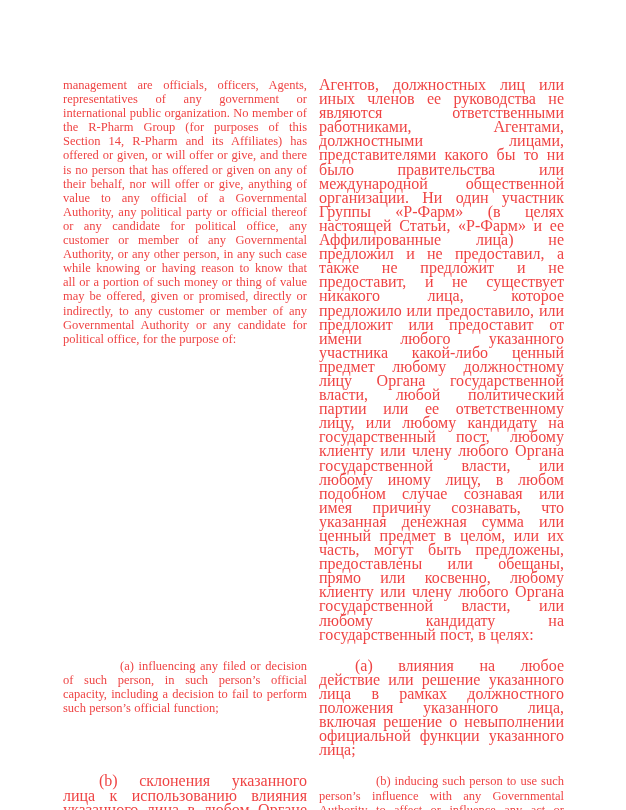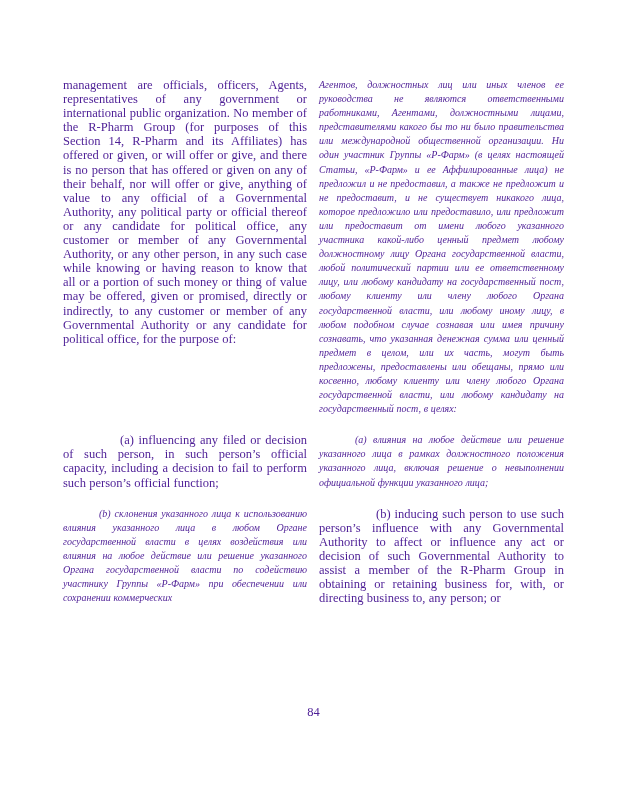--- a/index.html
+++ b/index.html
@@ -6,21 +6,21 @@
     margin: 0;
     padding: 0;
     background: #ffffff;
   }
   .page {
     position: relative;
     width: 626px;
     height: 810px;
     background: #ffffff;
     font-family: "Liberation Serif", "DejaVu Serif", serif;
-    color: #4c1d95;
+    color: #ef4444;
     overflow: hidden;
   }
   .content-grid {
     position: absolute;
     top: 78px;
     left: 63px;
     width: 501px;
     display: grid;
     grid-template-columns: 244px 245px;
     column-gap: 12px;
@@ -30,23 +30,22 @@
   .para {
     margin: 0;
     text-align: justify;
     word-spacing: 0.02em;
   }
   .para.en {
     font-size: 12.5px;
     line-height: 14.1px;
   }
   .para.ru {
-    font-size: 10px;
+    font-size: 16px;
     line-height: 14.1px;
-    font-style: italic;
   }
   .para.item.en { text-indent: 57px; }
   .para.item.ru { text-indent: 36px; }
 
   .page-number {
     position: absolute;
     top: 705px;
     left: 63px;
     width: 501px;
     text-align: center;
@@ -72,16 +71,15 @@
     <p class="para en" lang="en">management are officials, officers, Agents, representatives of any government or international public organization.  No member of the R-Pharm Group (for purposes of this Section 14, R-Pharm and its Affiliates) has offered or given, or will offer or give, and there is no person that has offered or given on any of their behalf, nor will offer or give, anything of value to any official of a Governmental Authority, any political party or official thereof or any candidate for political office, any customer or member of any Governmental Authority, or any other person, in any such case while knowing or having reason to know that all or a portion of such money or thing of value may be offered, given or promised, directly or indirectly, to any customer or member of any Governmental Authority or any candidate for political office, for the purpose of:</p>
     <p class="para ru" lang="ru">Агентов, должностных лиц или иных членов ее руководства не являются ответственными работниками, Агентами, должностными лицами, представителями какого бы то ни было правительства или международной общественной организации. Ни один участник Группы «Р-Фарм» (в целях настоящей Статьи, «Р-Фарм» и ее Аффилированные лица) не предложил и не предоставил, а также не предложит и не предоставит, и не существует никакого лица, которое предложило или предоставило, или предложит или предоставит от имени любого указанного участника какой-либо ценный предмет любому должностному лицу Органа государственной власти, любой политический партии или ее ответственному лицу, или любому кандидату на государственный пост, любому клиенту или члену любого Органа государственной власти, или любому иному лицу, в любом подобном случае сознавая или имея причину сознавать, что указанная денежная сумма или ценный предмет в целом, или их часть, могут быть предложены, предоставлены или обещаны, прямо или косвенно, любому клиенту или члену любого Органа государственной власти, или любому кандидату на государственный пост, в целях:</p>
 
     <p class="para item en" lang="en">(a) influencing any filed or decision of such person, in such person’s official capacity, including a decision to fail to perform such person’s official function;</p>
     <p class="para item ru" lang="ru">(a) влияния на любое действие или решение указанного лица в рамках должностного положения указанного лица, включая решение о невыполнении официальной функции указанного лица;</p>
 
     <p class="para item ru" lang="ru">(b) склонения указанного лица к использованию влияния указанного лица в любом Органе государственной власти в целях воздействия или влияния на любое действие или решение указанного Органа государственной власти по содействию участнику Группы «Р-Фарм» при обеспечении или сохранении коммерческих</p>
     <p class="para item en" lang="en">(b) inducing such person to use such person’s influence with any Governmental Authority to affect or influence any act or decision of such Governmental Authority to assist a member of the R-Pharm Group in obtaining or retaining business for, with, or directing business to, any person; or</p>
   </div>
 
-  <div class="page-number">84</div>
 
 
 </div>
 
 </body></html>

